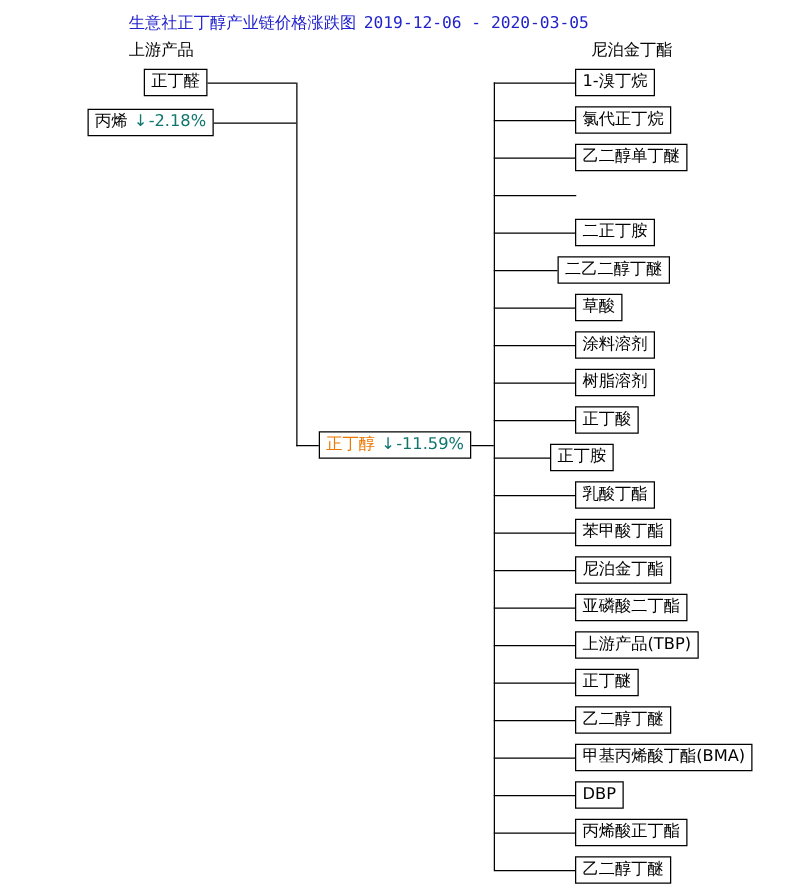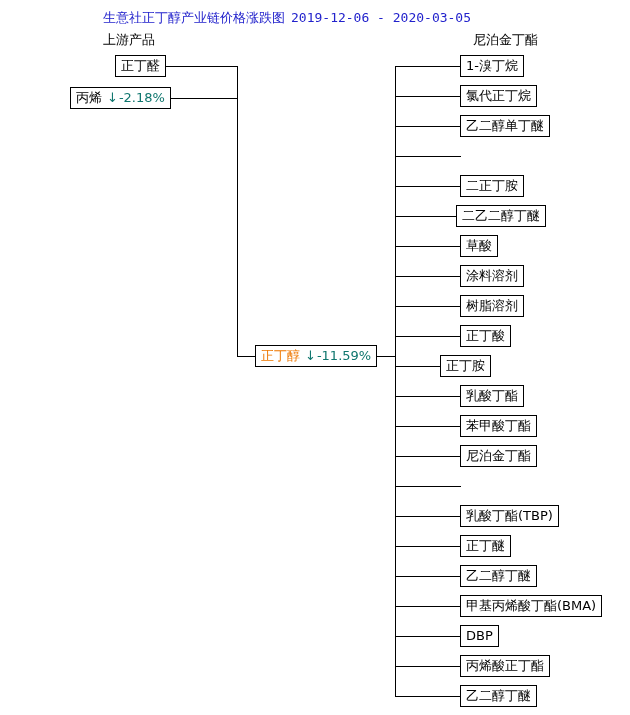--- a/index.html
+++ b/index.html
@@ -94,30 +94,31 @@
   </div>
 
   <div class="box" style="left:255px;top:345px">
     <span class="orange">正丁醇</span><span class="change"><span class="arrow">↓</span><span>-11.59%</span></span>
   </div>
 
   <div class="box" style="left:460px;top:55px">1-溴丁烷</div>
   <div class="box" style="left:460px;top:85px">氯代正丁烷</div>
   <div class="box" style="left:460px;top:115px">乙二醇单丁醚</div>
   <div class="box" style="left:460px;top:175px">二正丁胺</div>
-  <div class="box" style="left:456px;top:205px">二乙二醇丁醚</div>
+  <div class="box" style="left:446px;top:205px">二乙二醇丁醚</div>
   <div class="box" style="left:460px;top:235px">草酸</div>
   <div class="box" style="left:460px;top:265px">涂料溶剂</div>
   <div class="box" style="left:460px;top:295px">树脂溶剂</div>
   <div class="box" style="left:460px;top:325px">正丁酸</div>
   <div class="box" style="left:440px;top:355px">正丁胺</div>
   <div class="box" style="left:460px;top:385px">乳酸丁酯</div>
   <div class="box" style="left:460px;top:415px">苯甲酸丁酯</div>
   <div class="box" style="left:460px;top:445px">尼泊金丁酯</div>
-  <div class="box" style="left:460px;top:505px">乳酸丁酯(TBP)</div>
+  <div class="box" style="left:460px;top:475px">亚磷酸二丁酯</div>
+  <div class="box" style="left:460px;top:505px">上游产品(TBP)</div>
   <div class="box" style="left:460px;top:535px">正丁醚</div>
   <div class="box" style="left:460px;top:565px">乙二醇丁醚</div>
   <div class="box" style="left:460px;top:595px">甲基丙烯酸丁酯(BMA)</div>
   <div class="box" style="left:460px;top:625px">DBP</div>
   <div class="box" style="left:460px;top:655px">丙烯酸正丁酯</div>
   <div class="box" style="left:460px;top:685px">乙二醇丁醚</div>
 
 </div>
 
 </body></html>

